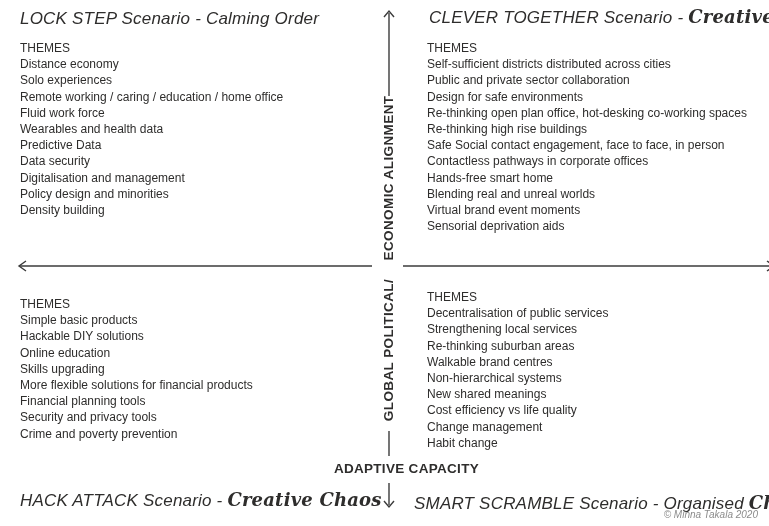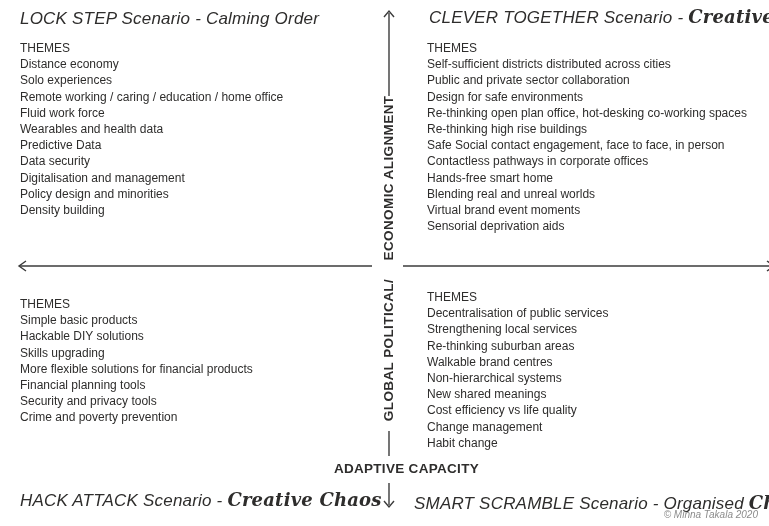--- a/index.html
+++ b/index.html
@@ -151,20 +151,21 @@
         <div class="theme-item">Virtual brand event moments</div>
         <div class="theme-item">Sensorial deprivation aids</div>
       </div>
   </div>
 
   <div class="themes-block bl-themes">
     <div class="themes-heading">THEMES</div>
     <div>
         <div class="theme-item">Simple basic products</div>
         <div class="theme-item">Hackable DIY solutions</div>
+        <div class="theme-item">Online education</div>
         <div class="theme-item">Skills upgrading</div>
         <div class="theme-item">More flexible solutions for financial products</div>
         <div class="theme-item">Financial planning tools</div>
         <div class="theme-item">Security and privacy tools</div>
         <div class="theme-item">Crime and poverty prevention</div>
       </div>
   </div>
 
   <div class="themes-block br-themes">
     <div class="themes-heading">THEMES</div>

